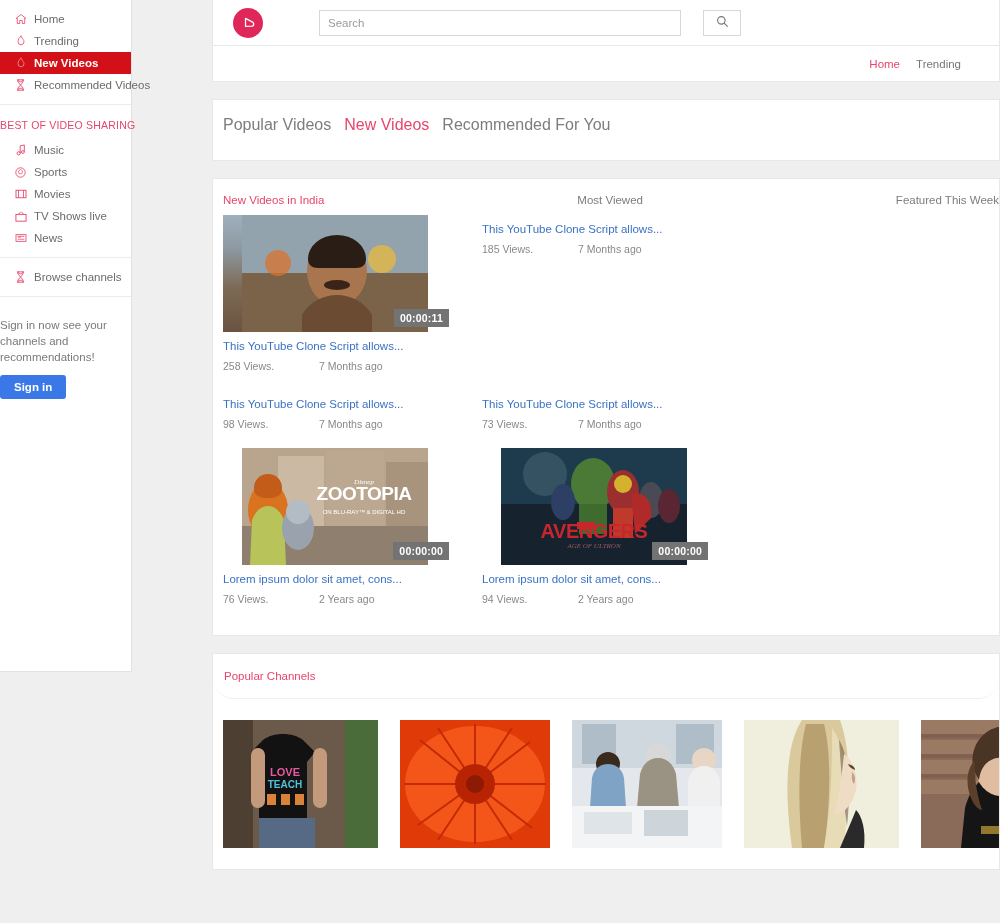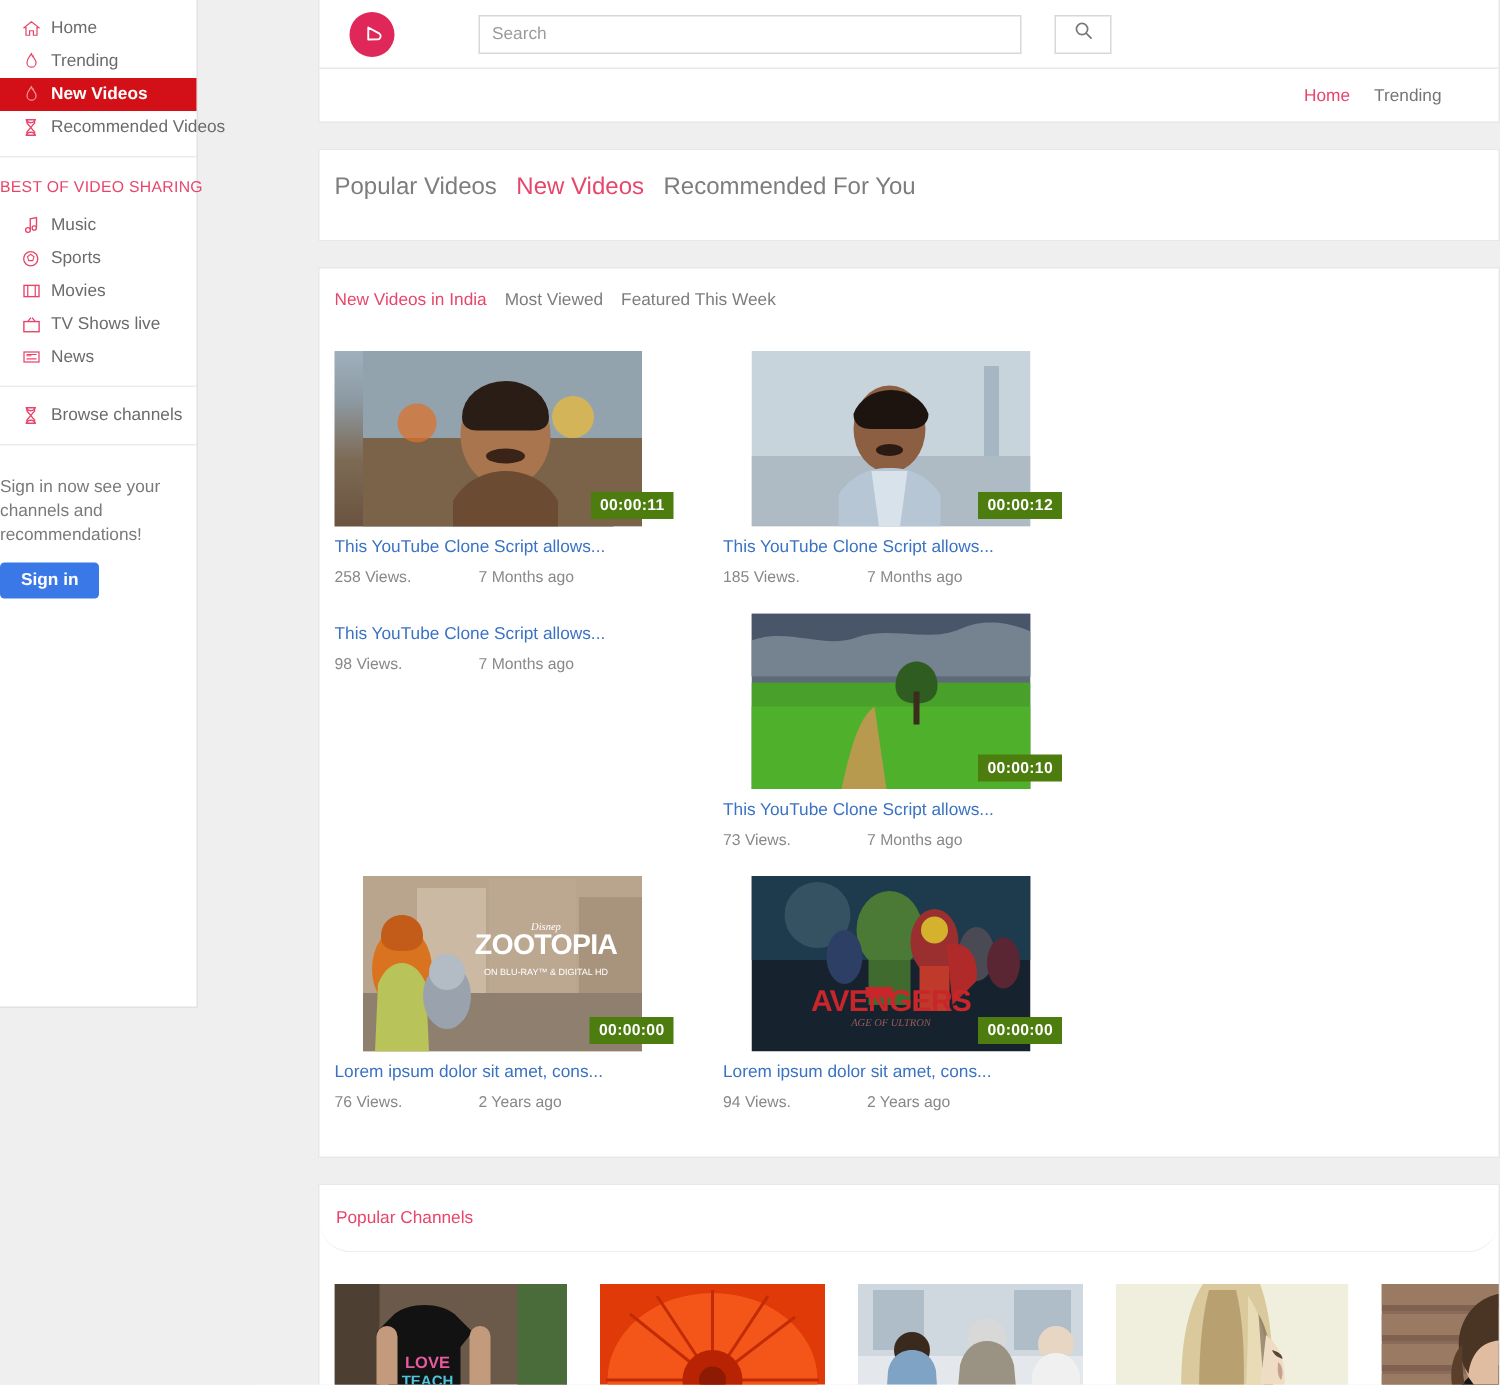--- a/index.html
+++ b/index.html
@@ -127,31 +127,31 @@
     display: flex; gap: 13px; align-items: flex-start;
   }
   .tabbar span { font-size: 16px; color: #7d7d7d; cursor: pointer; }
   .tabbar span.active { color: #e8456b; }
 
   .vid-panel {
     background: #fff;
     border: 1px solid #e8e8e8;
     padding: 15px 0 12px 10px;
   }
-  .vid-tabs { display: flex; gap: 12px; margin-bottom: 28px; }
+  .vid-tabs { display: flex; gap: 12px; margin-bottom: 9px; justify-content: space-between; }
   .vid-tabs span { font-size: 11.5px; color: #7d7d7d; cursor: pointer; }
   .vid-tabs span.active { color: #e8456b; }
 
   .vid-grid { display: flex; flex-wrap: wrap; }
   .vid-card { width: 259px; margin-bottom: 18px; cursor: pointer; }
   .thumb-wrap { position: relative; width: 186px; height: 117px; }
   .thumb { width: 186px; height: 117px; background-size: cover; background-position: center; padding-left: 19px; }
   .dur {
     position: absolute; right: -40px; bottom: 5px;
-    background: #4d7c0f; color: #fff;
+    background: #737373; color: #fff;
     font-size: 10.5px; font-weight: bold;
     padding: 3px 6px;
     letter-spacing: .2px;
   }
   .vid-title {
     font-size: 11.5px; color: #3a72c4;
     margin-top: 8px; white-space: nowrap; overflow: hidden;
   }
   .vid-meta { display: flex; margin-top: 8px; }
   .vid-meta .views { font-size: 10.5px; color: #888; width: 96px; }
@@ -346,66 +346,36 @@
             <div class="dur">00:00:11</div>
           </div>
           <div class="vid-title">This YouTube Clone Script allows...</div>
           <div class="vid-meta">
             <span class="views">258 Views.</span>
             <span class="age">7 Months ago</span>
           </div>
         </div>
 
         <div class="vid-card">
-          <div class="thumb-wrap">
-            <div class="thumb">
-              <svg width="186" height="117" viewBox="0 0 186 117" style="display:block">
-                <rect width="186" height="117" fill="#c8d4dc"></rect>
-                <rect y="70" width="186" height="47" fill="#aebac4"></rect>
-                <rect x="155" y="10" width="10" height="60" fill="#8fa3b3" opacity=".6"></rect>
-                <ellipse cx="92" cy="52" rx="24" ry="29" fill="#8d5f42"></ellipse>
-                <path d="M68 42a26 22 0 0 1 50 0c0 7-6 10-12 10H80c-7 0-12-3-12-10z" fill="#1d1410"></path>
-                <ellipse cx="92" cy="66" rx="9" ry="4" fill="#2a1a12"></ellipse>
-                <path d="M58 96c8-13 20-18 34-18s26 5 34 18v21H58z" fill="#b7c6d4"></path>
-                <path d="M80 80h24l-5 37H85z" fill="#d8e2ea"></path>
-              </svg>
-            </div>
-            <div class="dur">00:00:12</div>
-          </div>
           <div class="vid-title">This YouTube Clone Script allows...</div>
           <div class="vid-meta">
             <span class="views">185 Views.</span>
             <span class="age">7 Months ago</span>
           </div>
         </div>
 
         <div class="vid-card">
           <div class="vid-title">This YouTube Clone Script allows...</div>
           <div class="vid-meta">
             <span class="views">98 Views.</span>
             <span class="age">7 Months ago</span>
           </div>
         </div>
 
         <div class="vid-card">
-          <div class="thumb-wrap">
-            <div class="thumb">
-              <svg width="186" height="117" viewBox="0 0 186 117" style="display:block">
-                <rect width="186" height="117" fill="#5d6a78"></rect>
-                <path d="M0 0h186v42H0z" fill="#49566a"></path>
-                <path d="M0 18c25-9 48 6 70-2s48 4 70-6 46 2 46 2v30H0z" fill="#7d8a97" opacity=".85"></path>
-                <rect y="46" width="186" height="71" fill="#49a02a"></rect>
-                <rect y="62" width="186" height="55" fill="#4fb02b"></rect>
-                <path d="M60 117c6-28 12-48 22-55l8 55z" fill="#b79a4e"></path>
-                <path d="M96 48c0-10 7-16 14-16s14 6 14 16-8 12-14 12-14-2-14-12z" fill="#2f5d21"></path>
-                <rect x="108" y="52" width="4" height="22" fill="#3a2d1c"></rect>
-              </svg>
-            </div>
-            <div class="dur">00:00:10</div>
-          </div>
           <div class="vid-title">This YouTube Clone Script allows...</div>
           <div class="vid-meta">
             <span class="views">73 Views.</span>
             <span class="age">7 Months ago</span>
           </div>
         </div>
 
         <div class="vid-card">
           <div class="thumb-wrap">
             <div class="thumb">

